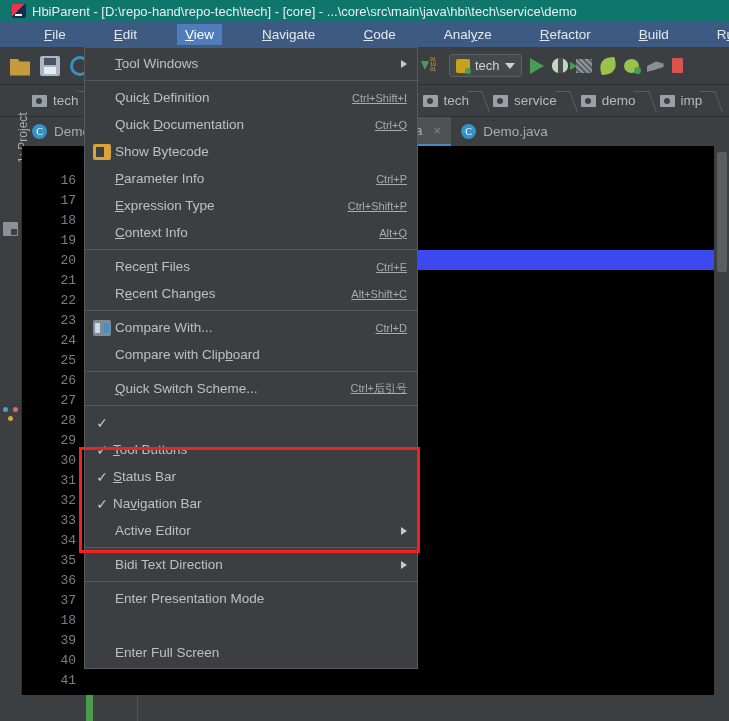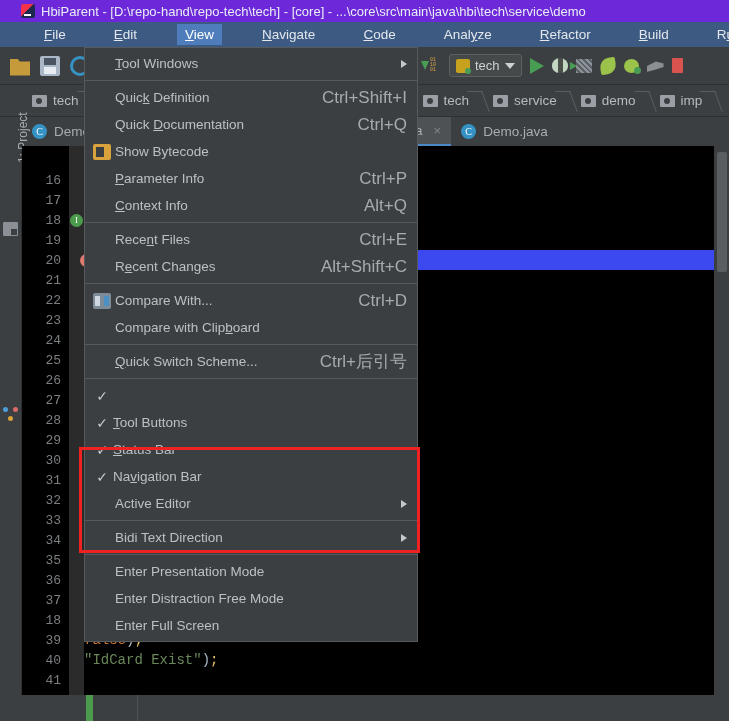--- a/index.html
+++ b/index.html
@@ -8,23 +8,23 @@
     background:#2b2b2b;
     font-family:"Liberation Sans",sans-serif;
     font-size:13px;
     -webkit-font-smoothing:antialiased;
   }
   .app{position:relative;width:729px;height:721px;overflow:hidden;}
 
   
   .titlebar{
     position:absolute;left:0;top:0;width:729px;height:22px;
-    background:#6d28d9;
+    background:#0f766e;
     display:flex;align-items:center;gap:6px;
-    padding-left:21px;box-sizing:border-box;
+    padding-left:12px;box-sizing:border-box;
   }
   .ij-icon{
     width:14px;height:14px;border-radius:2px;flex:0 0 auto;
     background:linear-gradient(135deg,#f0324a 0%,#f0324a 45%,#1b2a4e 45%,#1b2a4e 100%);
     position:relative;
   }
   .ij-icon:after{
     content:"";position:absolute;left:3px;bottom:2px;width:7px;height:2px;background:#fff;
   }
   .title-text{
@@ -148,21 +148,21 @@
   .ic-proj{background:#8b9096;border-radius:1px;}
   .ic-proj:after{content:"";position:absolute;right:1px;bottom:1px;width:6px;height:6px;background:#3c3f41;}
   .ic-struct{position:relative;}
   .ic-struct i{position:absolute;width:5px;height:5px;border-radius:50%;display:block;}
   .ic-struct .d1{background:#4a9fd8;left:0;top:0;}
   .ic-struct .d2{background:#d96a6a;right:0;top:0;}
   .ic-struct .d3{background:#d8a33a;left:5px;bottom:0;}
 
   
   .gutter{
-    position:absolute;left:22px;top:146px;width:47px;height:575px;
+    position:absolute;left:22px;top:146px;width:62px;height:575px;
     background:#000000;box-sizing:border-box;
   }
   .gutter-inner{padding-top:24px;}
   .lnrow{height:20px;display:flex;align-items:center;justify-content:flex-end;position:relative;padding-right:8px;}
   .lnum{color:#7b7f82;font-family:"Liberation Mono",monospace;font-size:13px;}
   .gmark{position:absolute;right:-14px;width:13px;height:13px;}
   .gm-impl{background:#4c9b4c;border-radius:50%;color:#fff;font-size:9px;display:flex;align-items:center;justify-content:center;font-family:"Liberation Serif",serif;}
   .gm-arrow{position:absolute;right:-24px;width:0;height:0;border-left:3px solid transparent;border-right:3px solid transparent;border-bottom:11px solid #a04a3a;}
   .gm-ovr{background:#e07b6e;border-radius:50%;color:#6a2a22;font-size:10px;display:flex;align-items:center;justify-content:center;}
 
@@ -199,21 +199,21 @@
     background:#3c3f41;border:1px solid #565a5c;box-sizing:border-box;
     padding:2px 0;z-index:40;
   }
   .mrow{
     height:27px;display:flex;align-items:center;position:relative;
     color:#bcc0c4;font-size:13.5px;white-space:nowrap;padding:0 10px 0 8px;box-sizing:border-box;
   }
   .mrow .mi-icon{width:18px;height:16px;flex:0 0 auto;margin-right:4px;position:relative;}
   .mrow .mi-check{width:18px;flex:0 0 auto;color:#c7cbcf;font-size:14px;text-align:center;margin-right:2px;}
   .mrow .mi-label{flex:1 1 auto;}
-  .mrow .mi-accel{color:#a7abae;font-size:17px;margin-left:18px;}
+  .mrow .mi-accel{color:#a7abae;font-size:11px;margin-left:18px;text-decoration:underline;}
   .mrow .mi-sub{
     width:0;height:0;border-left:6px solid #c4c8cb;border-top:4px solid transparent;border-bottom:4px solid transparent;margin-left:14px;
   }
   .msep{height:1px;background:#555a5d;margin:3px 0;}
   
   .ic-byte{background:#d8a33a;border-radius:2px;position:relative;}
   .ic-byte:after{content:"";position:absolute;left:3px;top:3px;width:8px;height:10px;background:#3c3f41;}
   
   .ic-cmp{background:#7e8c99;border-radius:2px;position:relative;}
   .ic-cmp:before{content:"";position:absolute;left:2px;top:3px;width:5px;height:10px;background:#cfd8e0;}
@@ -478,20 +478,25 @@
         <span class="mi-icon ic-byte"></span>
         <span class="mi-label">Show Bytecode</span>
       </div>
       <div class="mrow">
         <span class="mi-icon"></span>
         <span class="mi-label"><span class="u">P</span>arameter Info</span>
         <span class="mi-accel">Ctrl+P</span>
       </div>
       <div class="mrow">
         <span class="mi-icon"></span>
+        <span class="mi-label"><span class="u">E</span>xpression Type</span>
+        <span class="mi-accel">Ctrl+Shift+P</span>
+      </div>
+      <div class="mrow">
+        <span class="mi-icon"></span>
         <span class="mi-label"><span class="u">C</span>ontext Info</span>
         <span class="mi-accel">Alt+Q</span>
       </div>
       <div class="msep"></div>
       <div class="mrow">
         <span class="mi-icon"></span>
         <span class="mi-label">Rece<span class="u">n</span>t Files</span>
         <span class="mi-accel">Ctrl+E</span>
       </div>
       <div class="mrow">
@@ -542,21 +547,20 @@
         <span class="mi-label">Bidi Text Direction</span>
         <span class="mi-sub"></span>
       </div>
       <div class="msep"></div>
       <div class="mrow">
         <span class="mi-icon"></span>
         <span class="mi-label">Enter Presentation Mode</span>
       </div>
       <div class="mrow">
         <span class="mi-icon"></span>
-        <span class="mi-label">Enter Distraction Free Mode</span>
       </div>
       <div class="mrow">
         <span class="mi-icon"></span>
         <span class="mi-label">Enter Full Screen</span>
       </div>
     </div>
 
   <div class="redbox" id="redbox" style="left: 79px; top: 447px; width: 341px; height: 106px; border-color: rgb(238, 34, 34);"></div>
 
 </div>

